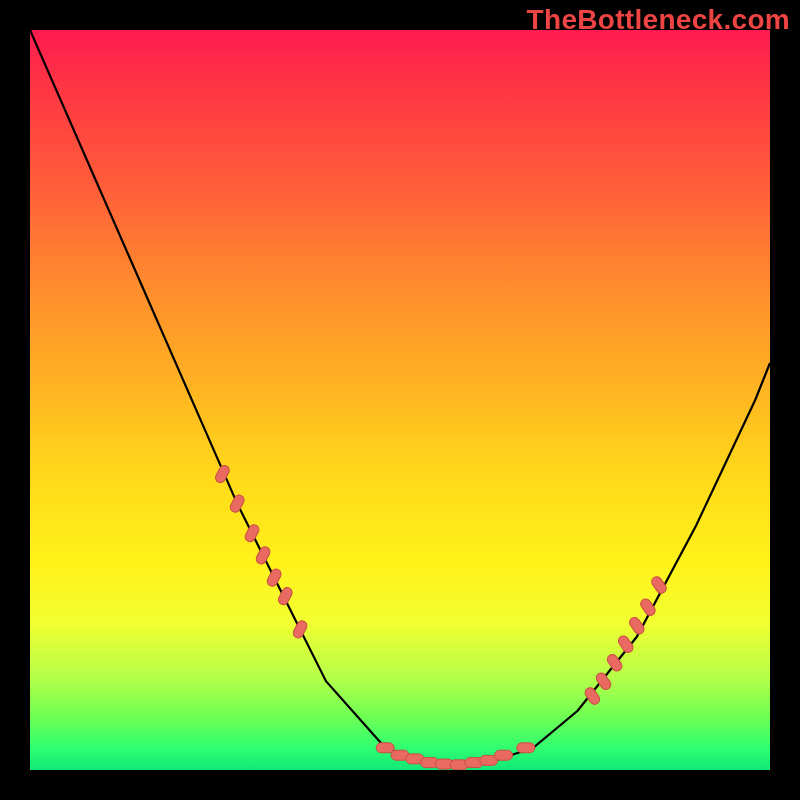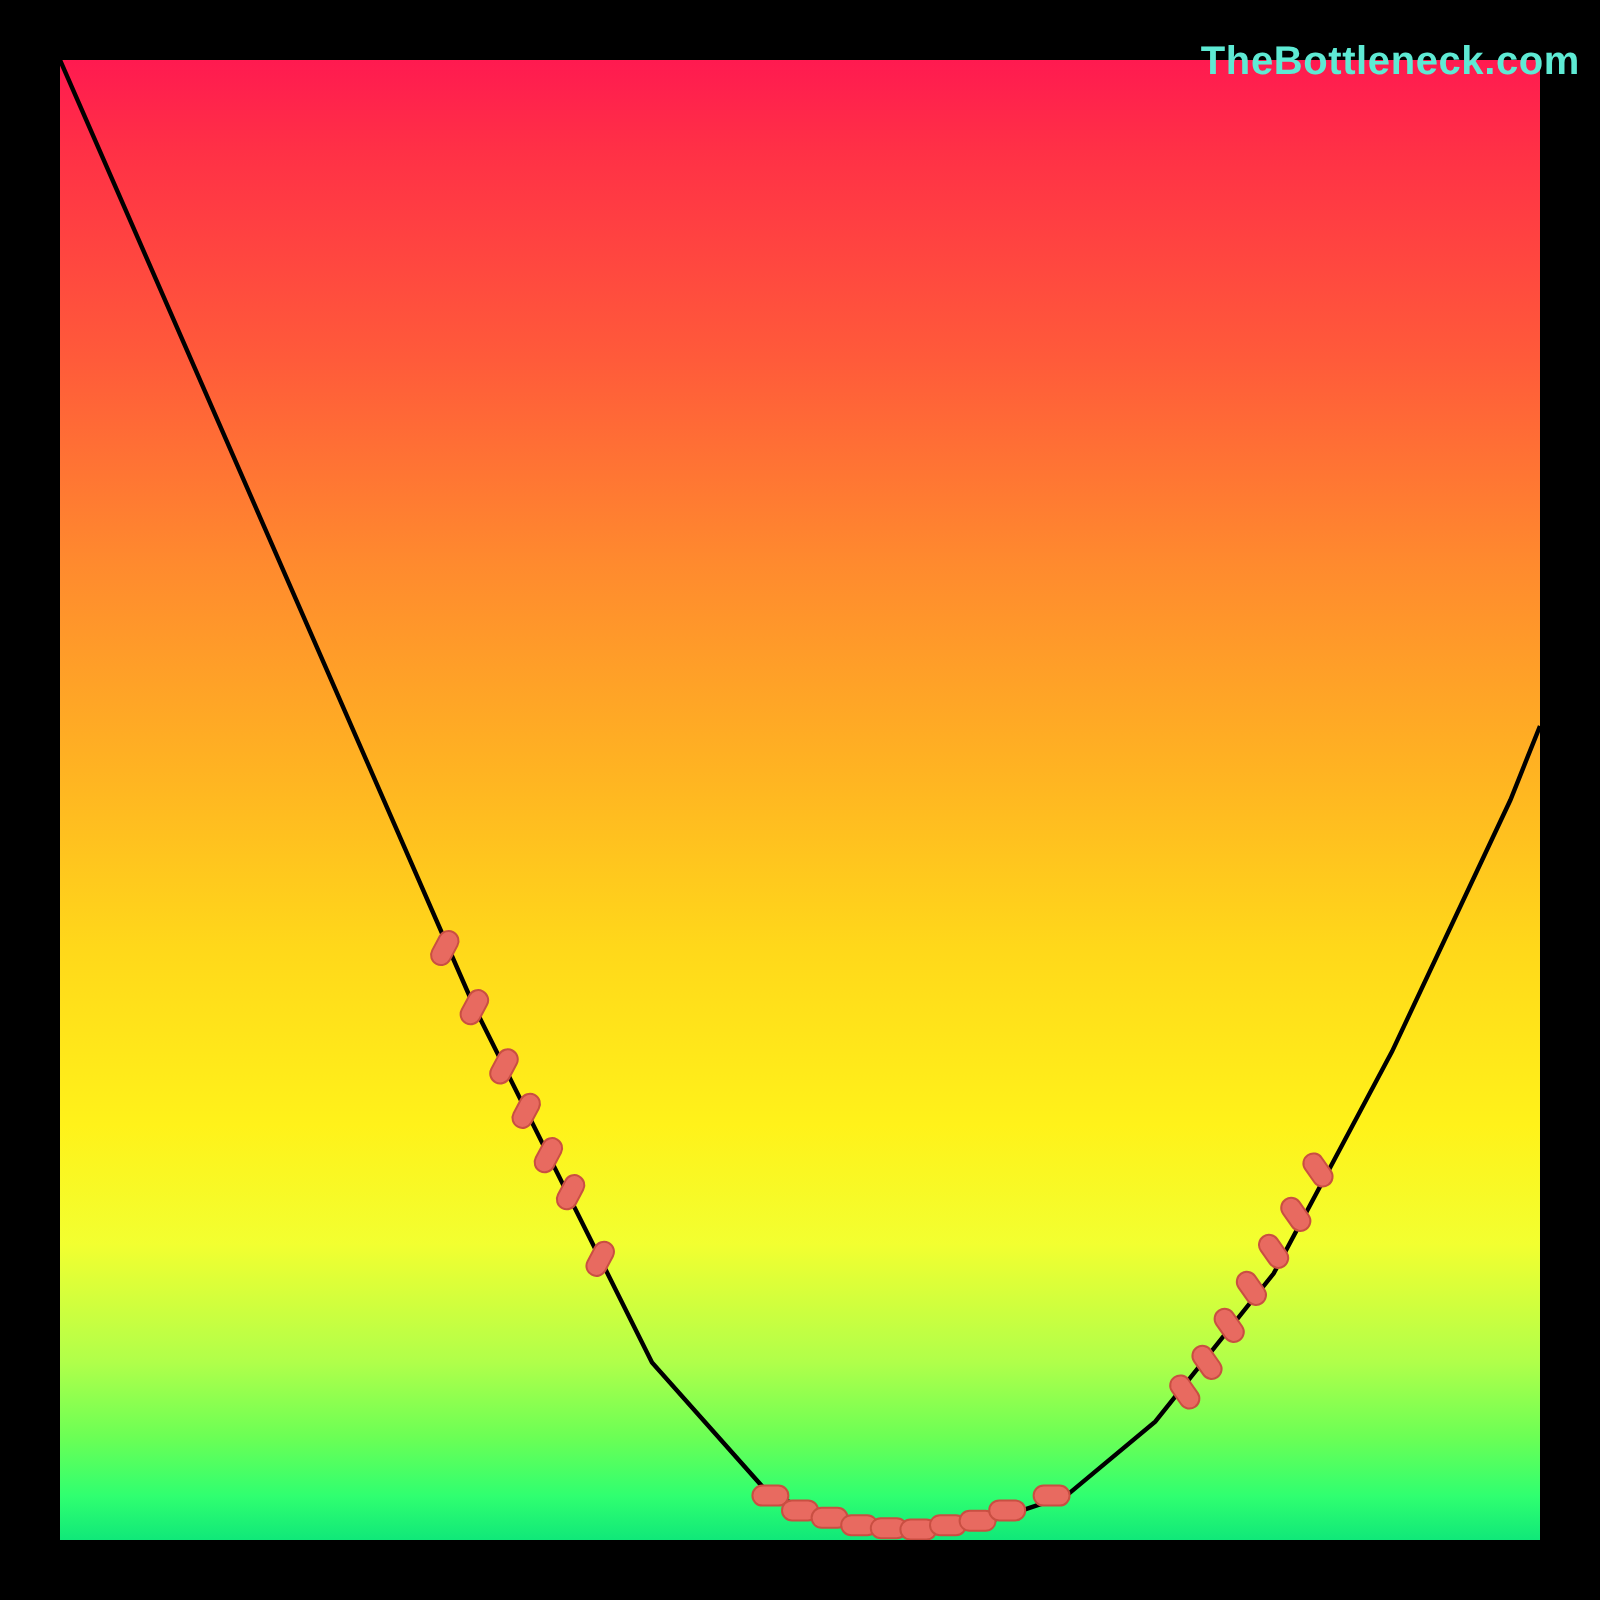--- a/index.html
+++ b/index.html
@@ -42,24 +42,24 @@
   }
   .plot-svg {
     position: absolute;
     left: 0;
     top: 0;
     width: 740px;
     height: 740px;
   }
   .attribution {
     position: absolute;
-    top: 20px;
+    top: 4px;
     right: 10px;
-    color: #5eead4;
-    font-size: 20px;
+    color: #ef4444;
+    font-size: 28px;
     font-weight: 600;
     letter-spacing: 0.3px;
   }
 </style>
 </head>
 <body>
 
 <div class="frame">
   <div class="plot-area">
     <svg class="plot-svg" viewBox="0 0 740 740">

